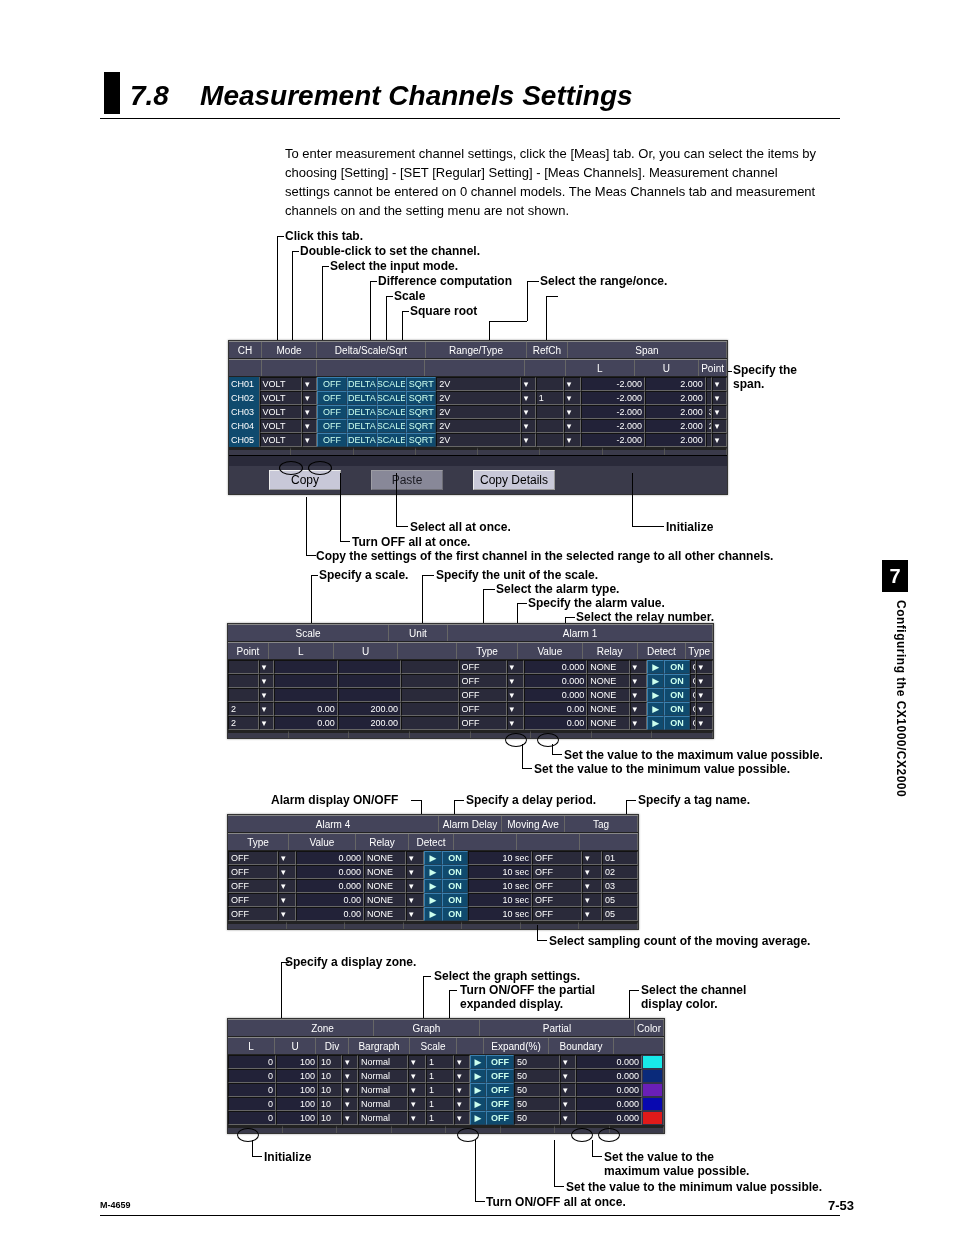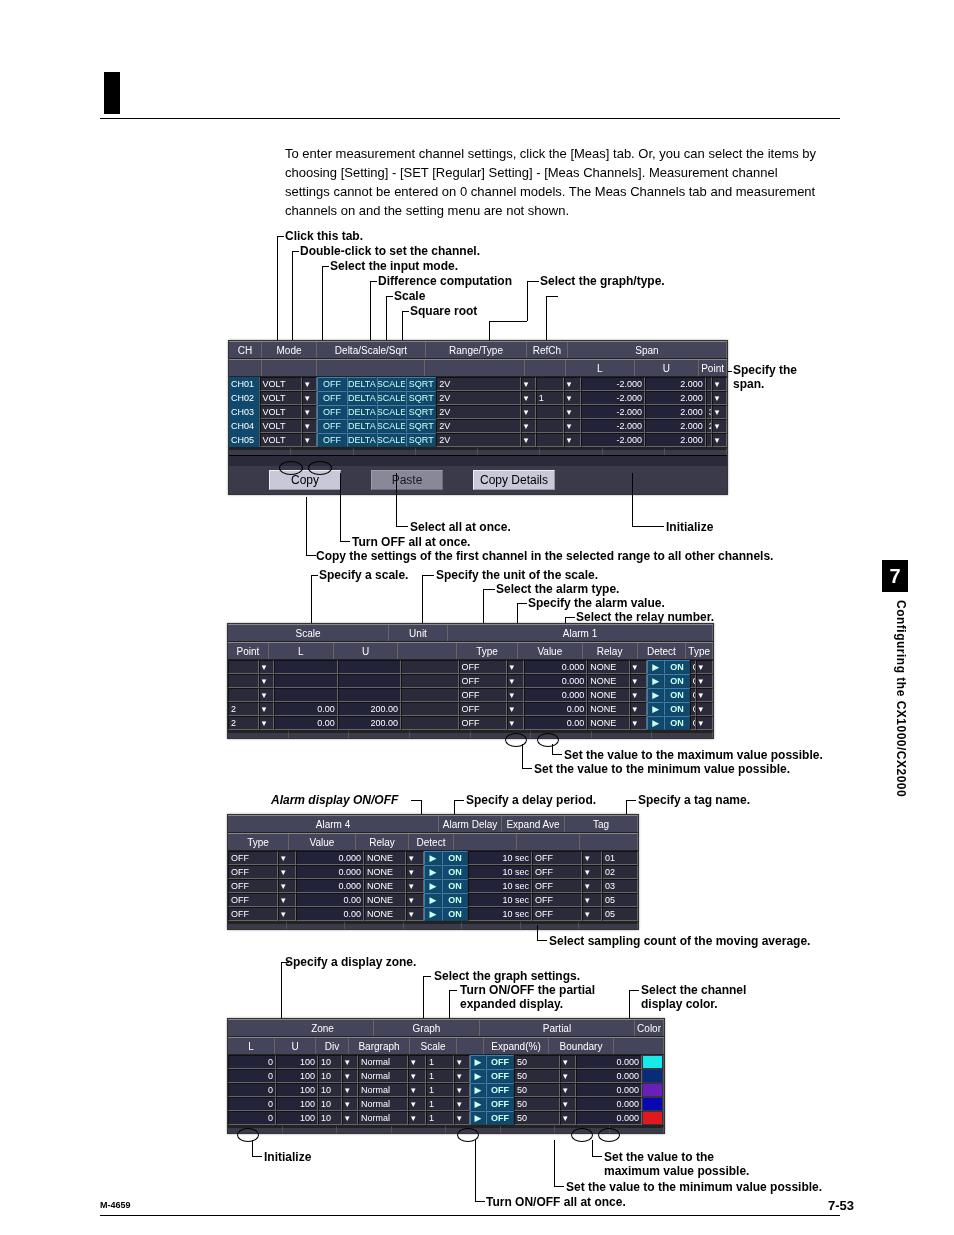--- a/index.html
+++ b/index.html
@@ -34,30 +34,34 @@
   .sw{display:inline-block;width:28px;height:12px;}
 </style>
 </head>
 <body>
 
 <div class="page">
 
   <div class="blackbar" style="left:104px;top:72px;width:16px;height:42px;"></div>
   <div class="line" style="left:100px;top:118px;width:740px;height:1px;"></div>
 
+  <div class="title">
+    <span>7.8</span>&nbsp;&nbsp;&nbsp;
+    <span>Measurement Channels Settings</span>
+  </div>
 
   <div class="intro">To enter measurement channel settings, click the [Meas] tab.  Or, you can select the items by choosing [Setting] - [SET [Regular] Setting] - [Meas Channels].  Measurement channel settings cannot be entered on 0 channel models. The Meas Channels tab and measurement channels on and the setting menu are not shown.</div>
 
   <div class="callout" style="left:285px;top:229px;">Click this tab.</div>
   <div class="callout" style="left:300px;top:244px;">Double-click to set the channel.</div>
   <div class="callout" style="left:330px;top:259px;">Select the input mode.</div>
   <div class="callout" style="left:378px;top:274px;">Difference computation</div>
   <div class="callout" style="left:394px;top:289px;">Scale</div>
   <div class="callout" style="left:410px;top:304px;">Square root</div>
-  <div class="callout" style="left:540px;top:274px;">Select the graph/type.</div>
+  <div class="callout" style="left:540px;top:274px;">Select the range/once.</div>
   <div class="callout" style="left:733px;top:363px;width:90px;">Specify the span.</div>
 
   <div class="line" style="left:277px;top:236px;width:1px;height:106px;"></div>
     <div class="line" style="left:277px;top:236px;width:7px;height:1px;"></div>
   <div class="line" style="left:292px;top:251px;width:1px;height:132px;"></div>
     <div class="line" style="left:292px;top:251px;width:7px;height:1px;"></div>
   <div class="line" style="left:322px;top:266px;width:1px;height:76px;"></div>
     <div class="line" style="left:322px;top:266px;width:7px;height:1px;"></div>
   <div class="line" style="left:370px;top:281px;width:1px;height:76px;"></div>
     <div class="line" style="left:370px;top:281px;width:7px;height:1px;"></div>
@@ -344,36 +348,36 @@
   <div class="circ" style="left:505px;top:733px;width:20px;height:12px;"></div>
   <div class="circ" style="left:537px;top:733px;width:20px;height:12px;"></div>
 
   <div class="callout" style="left:564px;top:748px;">Set the value to the maximum value possible.</div>
   <div class="callout" style="left:534px;top:762px;">Set the value to the minimum value possible.</div>
   <div class="line" style="left:552px;top:754px;width:10px;height:1px;"></div>
     <div class="line" style="left:552px;top:744px;width:1px;height:10px;"></div>
   <div class="line" style="left:522px;top:768px;width:10px;height:1px;"></div>
     <div class="line" style="left:522px;top:744px;width:1px;height:24px;"></div>
 
-  <div class="callout" style="left:271px;top:793px;font-style:italic;">Alarm display ON/OFF</div>
+  <div class="callout" style="left:271px;top:793px;">Alarm display ON/OFF</div>
   <div class="callout" style="left:466px;top:793px;">Specify a delay period.</div>
   <div class="callout" style="left:638px;top:793px;">Specify a tag name.</div>
   <div class="line" style="left:411px;top:800px;width:10px;height:1px;"></div>
     <div class="line" style="left:421px;top:800px;width:1px;height:24px;"></div>
   <div class="line" style="left:454px;top:800px;width:10px;height:1px;"></div>
     <div class="line" style="left:454px;top:800px;width:1px;height:24px;"></div>
   <div class="line" style="left:626px;top:800px;width:10px;height:1px;"></div>
     <div class="line" style="left:626px;top:800px;width:1px;height:24px;"></div>
     <div class="line" style="left:579px;top:824px;width:47px;height:1px;"></div>
 
   <div class="shot" id="shot3" style="left:227px;top:814px;width:410px;">
     <div class="hdrrow">
       <div class="hc" style="width:206px;">Alarm 4</div>
       <div class="hc" style="width:58px;">Alarm Delay</div>
-      <div class="hc" style="width:58px;">Expand Ave</div>
+      <div class="hc" style="width:58px;">Moving Ave</div>
       <div class="hc" style="flex:1;">Tag</div>
     </div>
     <div class="hdrrow">
       <div class="hc" style="width:56px;">Type</div>
       <div class="hc" style="width:62px;">Value</div>
       <div class="hc" style="width:48px;">Relay</div>
       <div class="hc" style="width:40px;">Detect</div>
       <div class="hc" style="width:58px;"></div>
       <div class="hc" style="width:58px;"></div>
       <div class="hc" style="flex:1;"></div>

